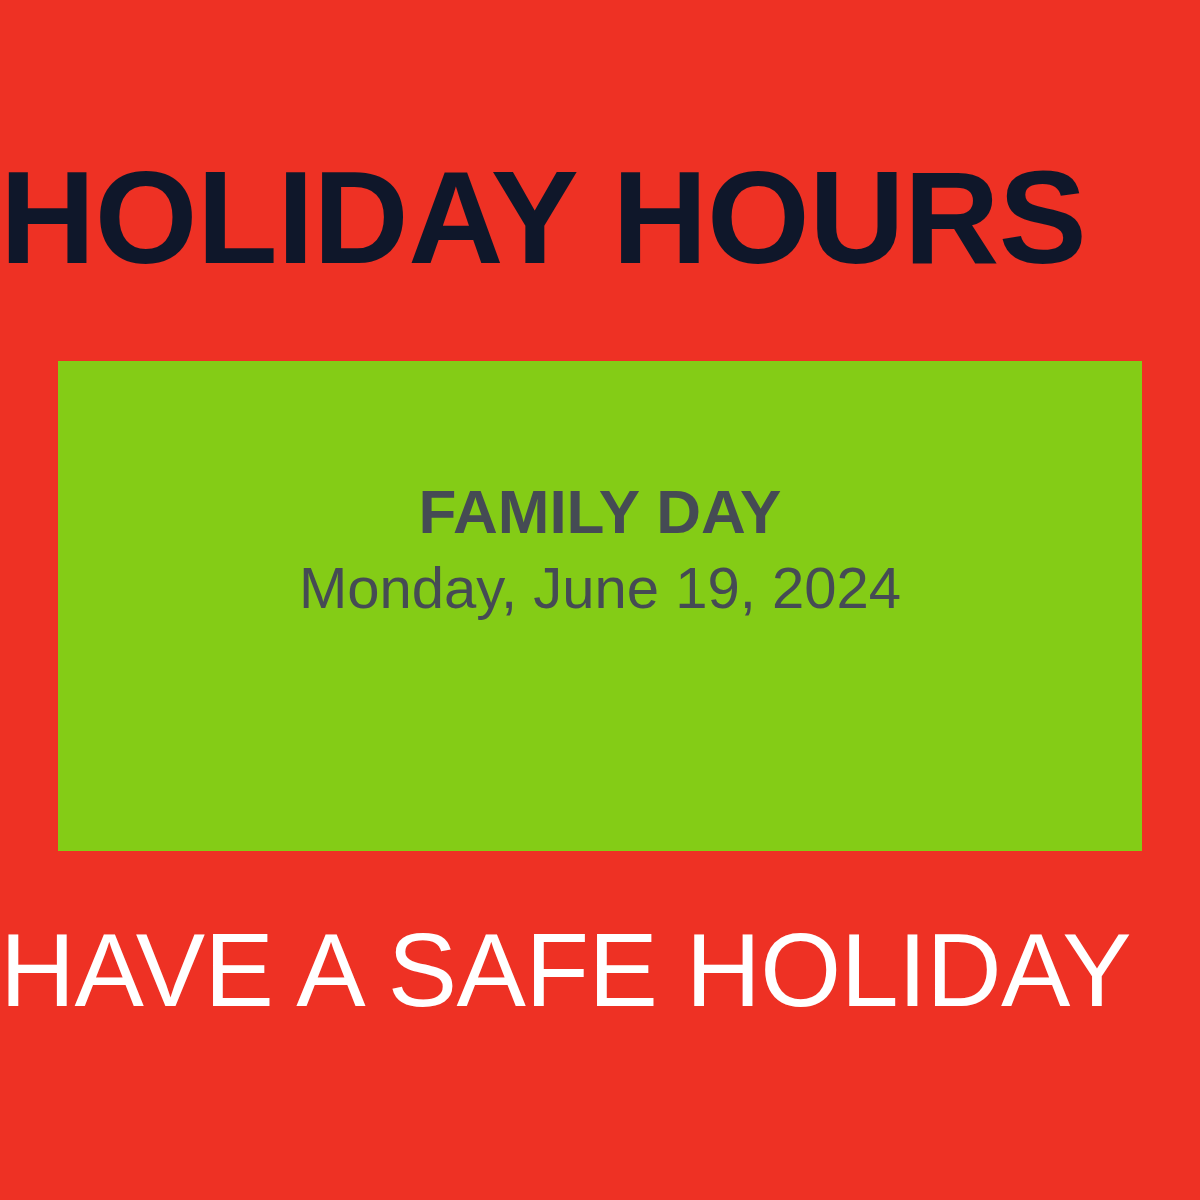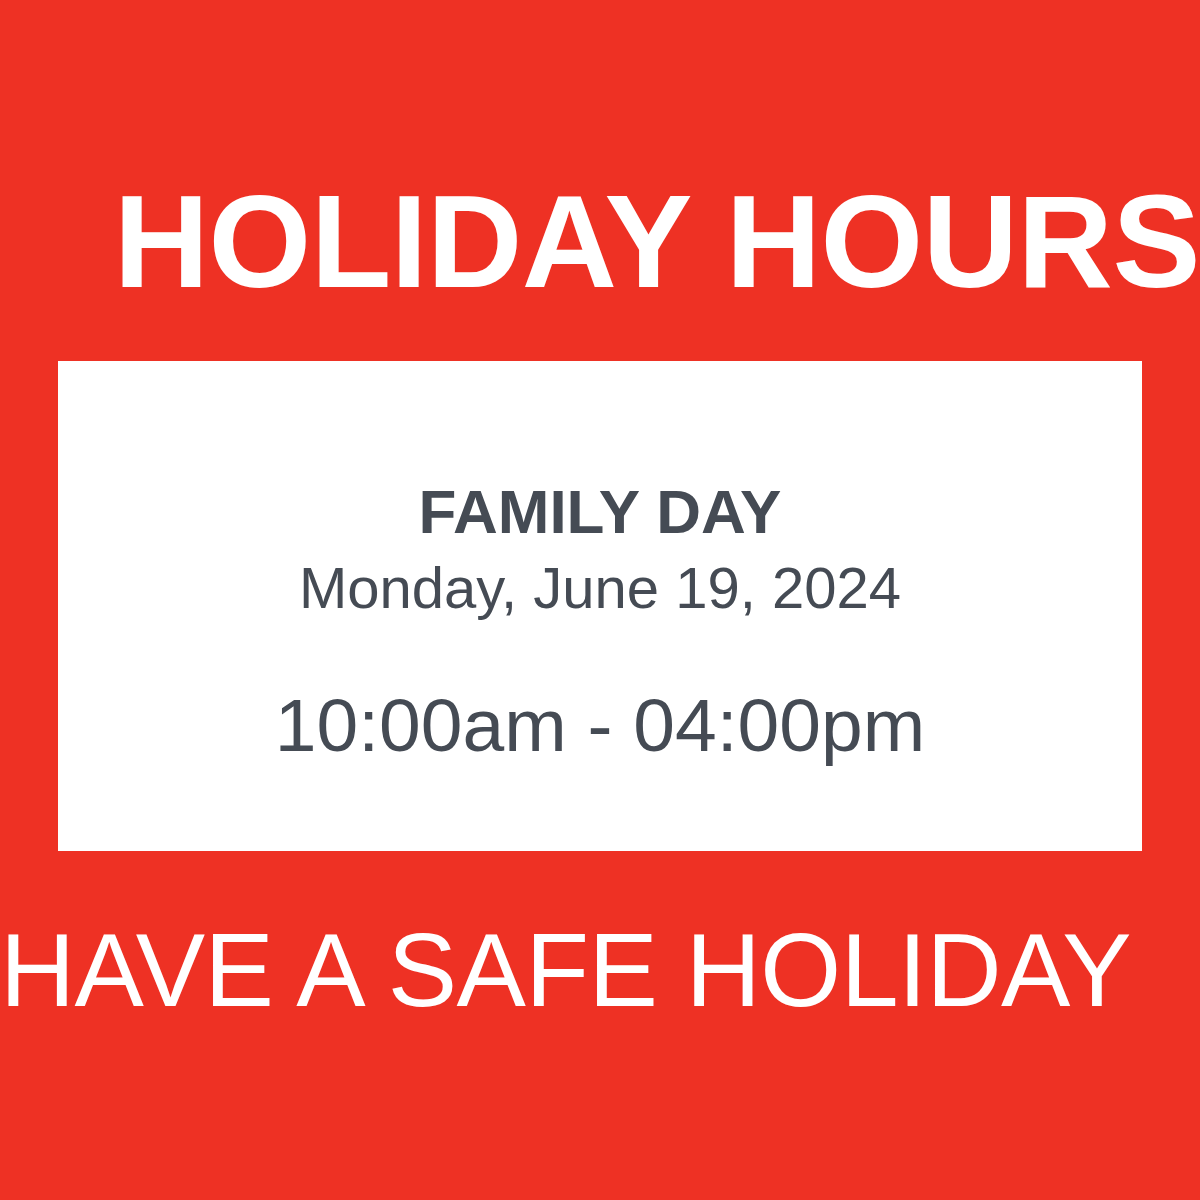--- a/index.html
+++ b/index.html
@@ -24,38 +24,37 @@
     box-sizing: border-box;
     display: block;
   }
 
   
   .headline {
     position: absolute;
     left: 0;
     top: 152px;
     width: 1200px;
-    text-align: right;
-    color: #ffffff;
+    text-align: left;
+    color: #0f172a;
     font-size: 132px;
     font-weight: 700;
     line-height: 1;
     letter-spacing: -0.5px;
     white-space: nowrap;
-    margin-top: 24px;
   }
 
   
   .card {
     position: absolute;
     left: 58px;
     top: 361px;
     width: 1084px;
     height: 490px;
-    background: #ffffff;
+    background: #84cc16;
     border-radius: 0;
     box-sizing: border-box;
   }
 
   .card-inner {
     position: absolute;
     left: 0;
     right: 0;
     top: 118px;
     text-align: center;
@@ -110,19 +109,18 @@
 <body>
 
 <div class="notice">
 
   <div class="headline">HOLIDAY HOURS</div>
 
   <div class="card">
     <div class="card-inner">
       <div class="holiday-name">FAMILY DAY</div>
       <div class="holiday-date">Monday, June 19, 2024</div>
-      <div class="holiday-hours">10:00am - 04:00pm</div>
     </div>
   </div>
 
   <div class="footer-message">HAVE A SAFE HOLIDAY</div>
 
 </div>
 
 </body></html>

